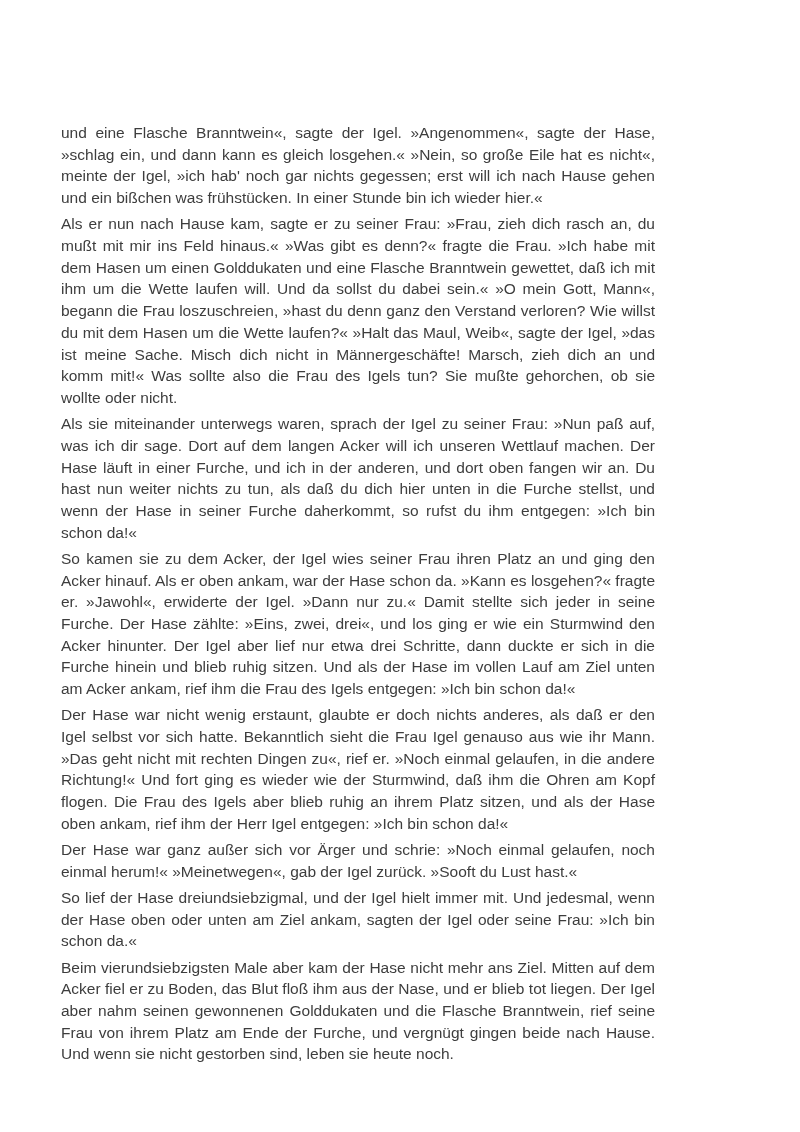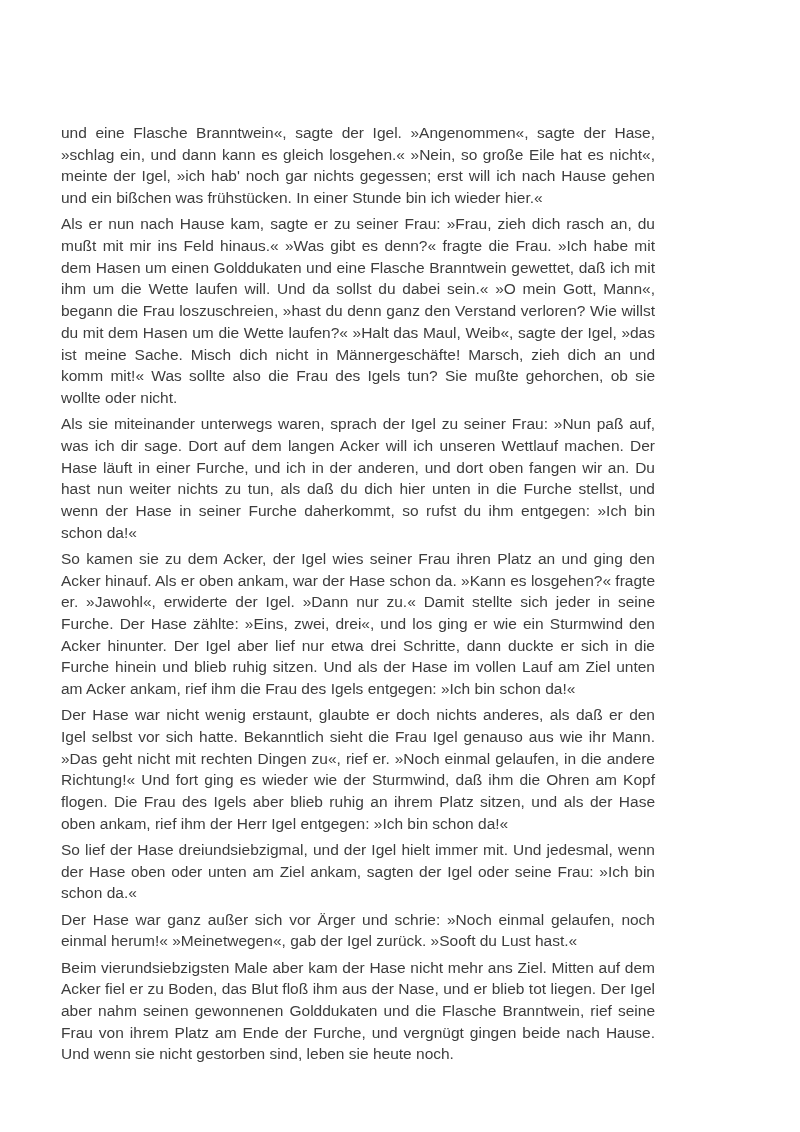--- a/index.html
+++ b/index.html
@@ -30,17 +30,17 @@
 </head>
 <body>
 
 <div class="page">
   <article class="story">
     <p>und eine Flasche Branntwein«, sagte der Igel. »Angenommen«, sagte der Hase, »schlag ein, und dann kann es gleich losgehen.« »Nein, so große Eile hat es nicht«, meinte der Igel, »ich hab' noch gar nichts gegessen; erst will ich nach Hause gehen und ein bißchen was frühstücken. In einer Stunde bin ich wieder hier.«</p>
     <p>Als er nun nach Hause kam, sagte er zu seiner Frau: »Frau, zieh dich rasch an, du mußt mit mir ins Feld hinaus.« »Was gibt es denn?« fragte die Frau. »Ich habe mit dem Hasen um einen Golddukaten und eine Flasche Branntwein gewettet, daß ich mit ihm um die Wette laufen will. Und da sollst du dabei sein.« »O mein Gott, Mann«, begann die Frau loszuschreien, »hast du denn ganz den Verstand verloren? Wie willst du mit dem Hasen um die Wette laufen?« »Halt das Maul, Weib«, sagte der Igel, »das ist meine Sache. Misch dich nicht in Männergeschäfte! Marsch, zieh dich an und komm mit!« Was sollte also die Frau des Igels tun? Sie mußte gehorchen, ob sie wollte oder nicht.</p>
     <p>Als sie miteinander unterwegs waren, sprach der Igel zu seiner Frau: »Nun paß auf, was ich dir sage. Dort auf dem langen Acker will ich unseren Wettlauf machen. Der Hase läuft in einer Furche, und ich in der anderen, und dort oben fangen wir an. Du hast nun weiter nichts zu tun, als daß du dich hier unten in die Furche stellst, und wenn der Hase in seiner Furche daherkommt, so rufst du ihm entgegen: »Ich bin schon da!«</p>
     <p>So kamen sie zu dem Acker, der Igel wies seiner Frau ihren Platz an und ging den Acker hinauf. Als er oben ankam, war der Hase schon da. »Kann es losgehen?« fragte er. »Jawohl«, erwiderte der Igel. »Dann nur zu.« Damit stellte sich jeder in seine Furche. Der Hase zählte: »Eins, zwei, drei«, und los ging er wie ein Sturmwind den Acker hinunter. Der Igel aber lief nur etwa drei Schritte, dann duckte er sich in die Furche hinein und blieb ruhig sitzen. Und als der Hase im vollen Lauf am Ziel unten am Acker ankam, rief ihm die Frau des Igels entgegen: »Ich bin schon da!«</p>
     <p>Der Hase war nicht wenig erstaunt, glaubte er doch nichts anderes, als daß er den Igel selbst vor sich hatte. Bekanntlich sieht die Frau Igel genauso aus wie ihr Mann. »Das geht nicht mit rechten Dingen zu«, rief er. »Noch einmal gelaufen, in die andere Richtung!« Und fort ging es wieder wie der Sturmwind, daß ihm die Ohren am Kopf flogen. Die Frau des Igels aber blieb ruhig an ihrem Platz sitzen, und als der Hase oben ankam, rief ihm der Herr Igel entgegen: »Ich bin schon da!«</p>
+    <p>Der Hase war ganz außer sich vor Ärger und schrie: »Noch einmal gelaufen, noch einmal herum!« »Meinetwegen«, gab der Igel zurück. »Sooft du Lust hast.«</p>
     <p>So lief der Hase dreiundsiebzigmal, und der Igel hielt immer mit. Und jedesmal, wenn der Hase oben oder unten am Ziel ankam, sagten der Igel oder seine Frau: »Ich bin schon da.«</p>
-    <p>Der Hase war ganz außer sich vor Ärger und schrie: »Noch einmal gelaufen, noch einmal herum!« »Meinetwegen«, gab der Igel zurück. »Sooft du Lust hast.«</p>
     <p>Beim vierundsiebzigsten Male aber kam der Hase nicht mehr ans Ziel. Mitten auf dem Acker fiel er zu Boden, das Blut floß ihm aus der Nase, und er blieb tot liegen. Der Igel aber nahm seinen gewonnenen Golddukaten und die Flasche Branntwein, rief seine Frau von ihrem Platz am Ende der Furche, und vergnügt gingen beide nach Hause. Und wenn sie nicht gestorben sind, leben sie heute noch.</p>
   </article>
 </div>
 
 </body></html>

